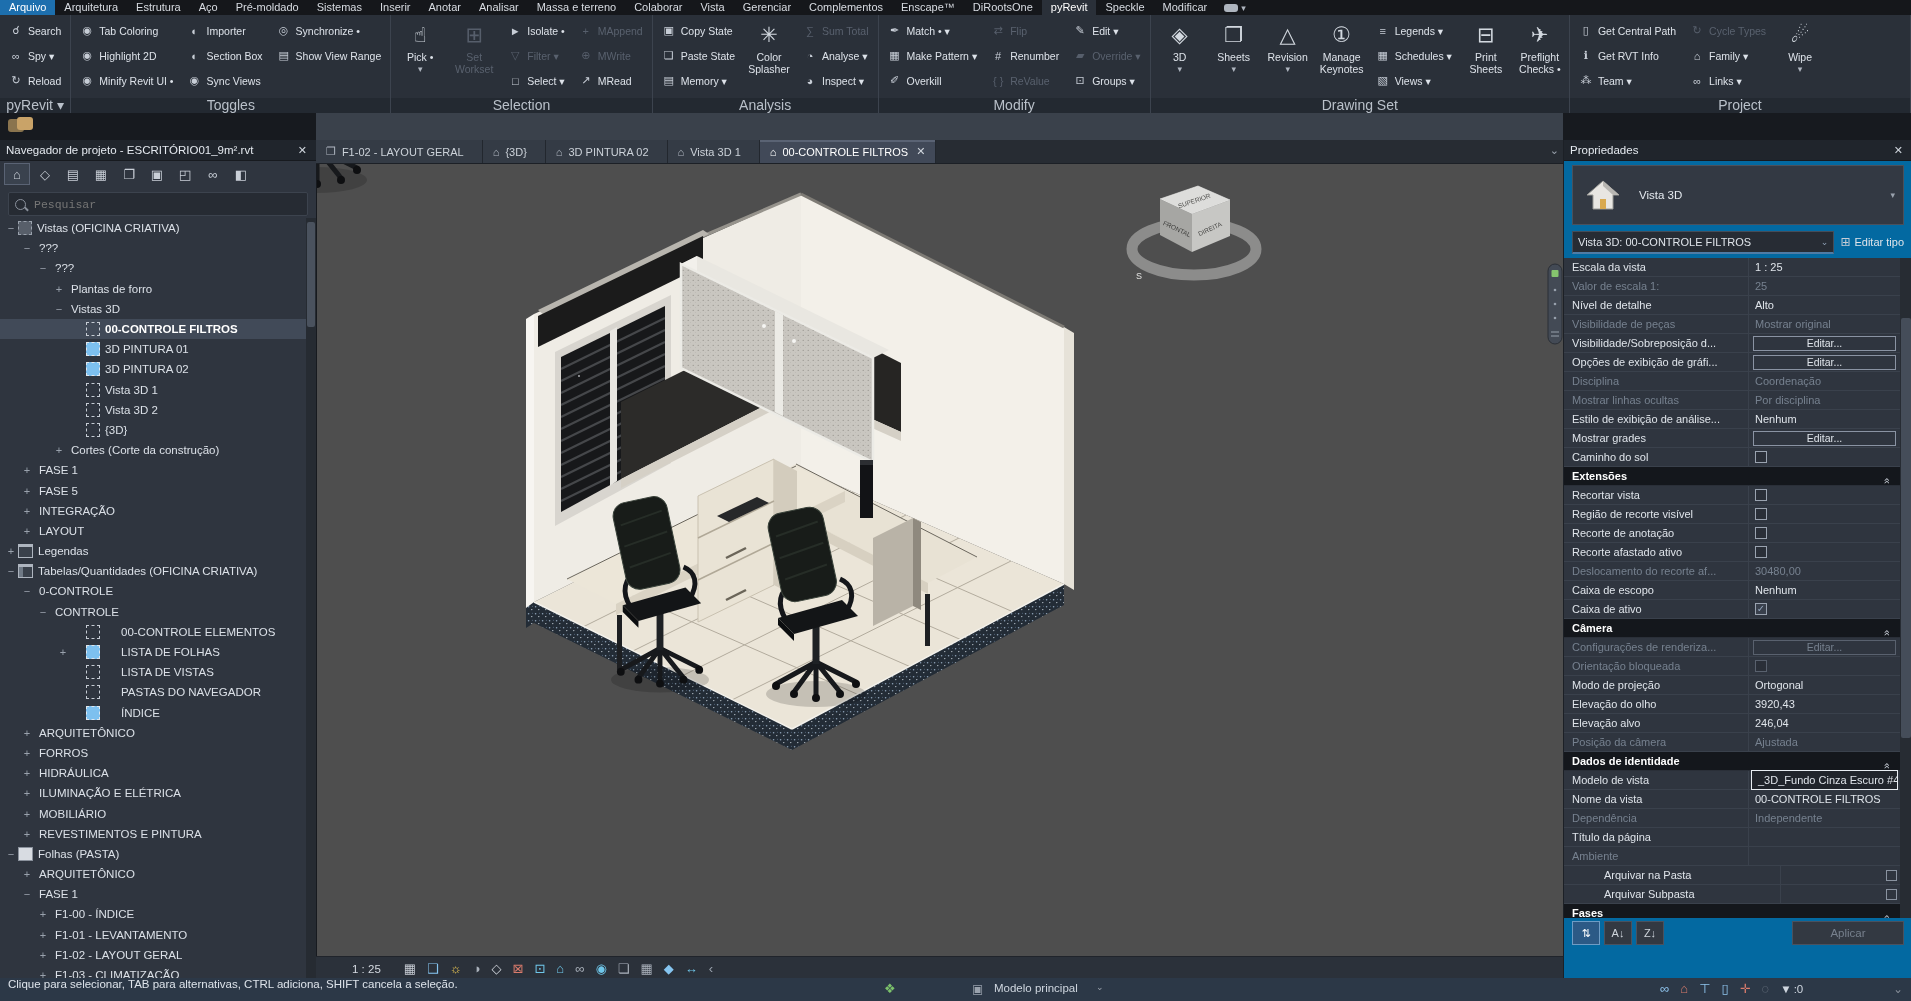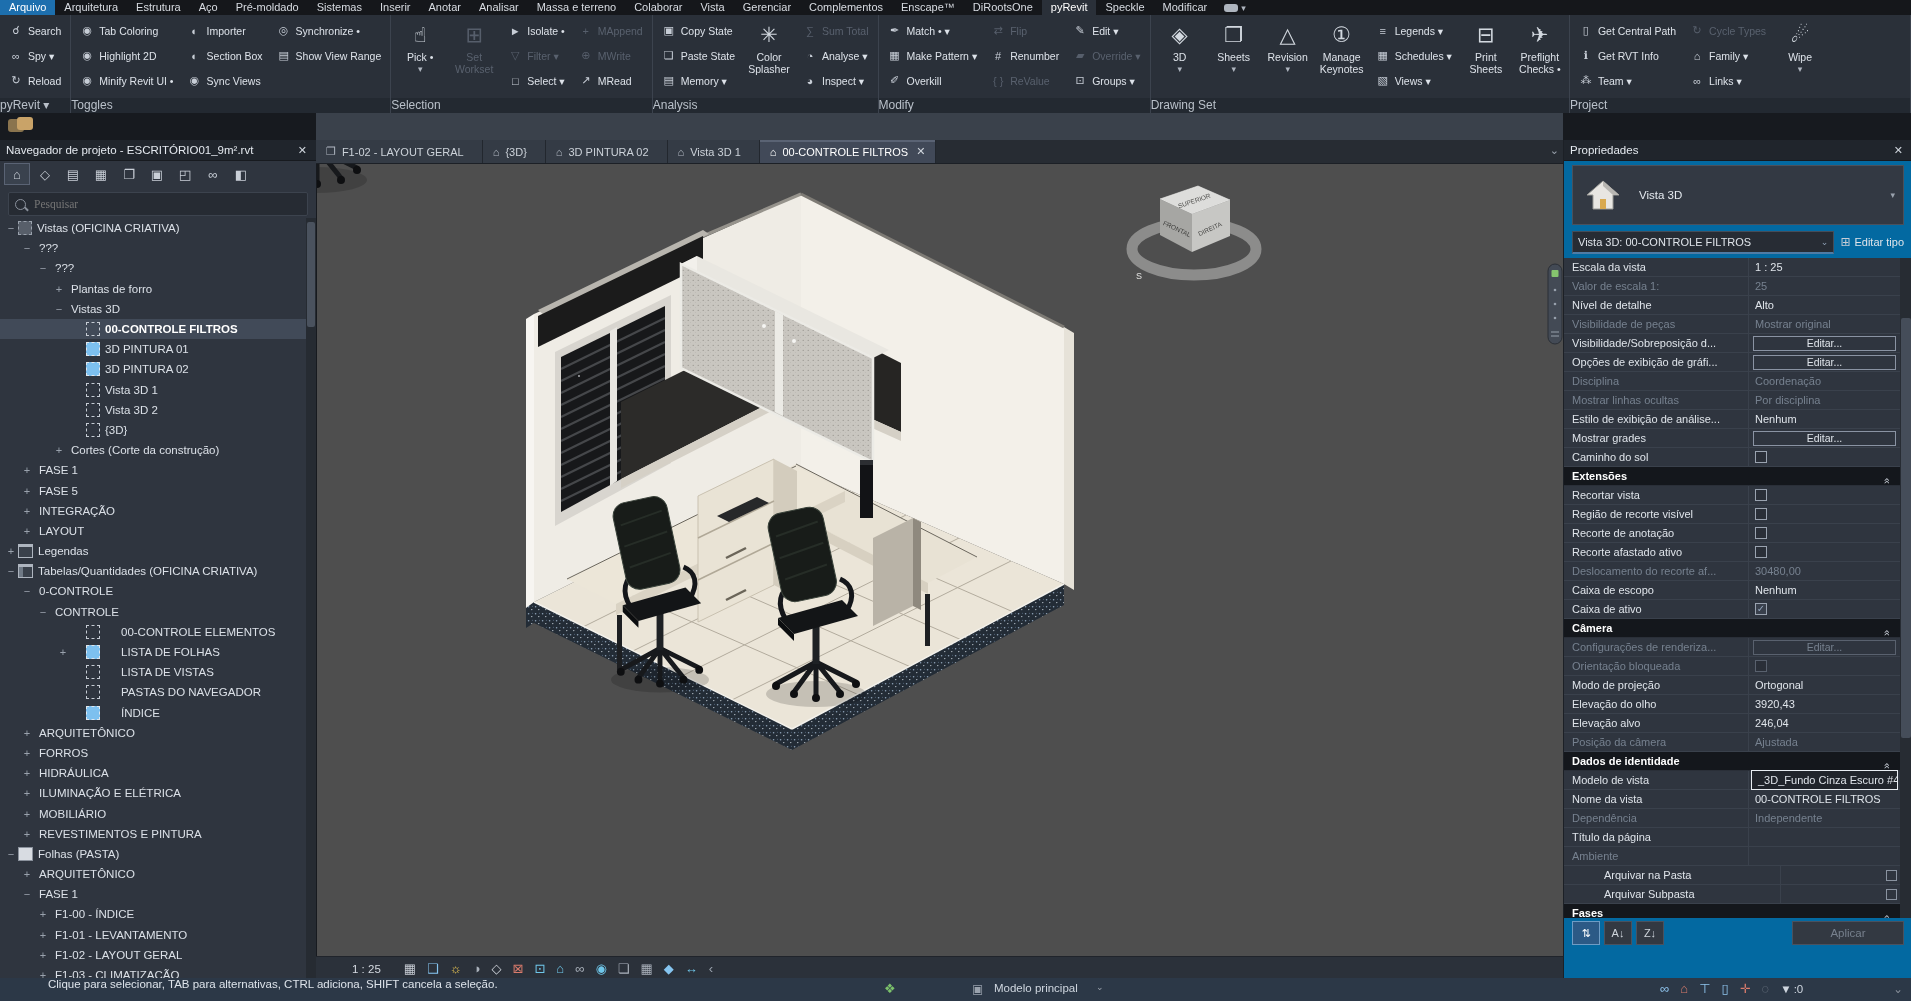--- a/index.html
+++ b/index.html
@@ -12,21 +12,21 @@
   .mtab{padding:1px 9px 0;color:#d8dce2;white-space:nowrap;cursor:default;}
   .mtab.file{background:#1d6fae;color:#fff;}
   .mtab.act{background:#2a3039;color:#fff;}
   .mextra{display:flex;align-items:center;gap:3px;padding:0 8px;color:#9aa2ad;}
   .mextra .cam{width:14px;height:8px;border-radius:3px;background:#aeb5bf;display:inline-block;}
   
   #ribbon{position:absolute;left:0;top:15px;width:1911px;height:98px;background:#2a3039;
           display:flex;align-items:stretch;}
   .rgroup{position:relative;display:flex;flex-direction:column;border-right:1px solid #3c434e;flex:0 0 auto;}
   .rgc{flex:1;display:flex;align-items:flex-start;padding:1px 2px 0;}
-  .rglabel{height:15px;background:#232931;color:#b9c0c9;font-size:12px;text-align:left;
+  .rglabel{height:15px;background:#232931;color:#b9c0c9;font-size:14px;text-align:center;
            line-height:15px;white-space:nowrap;overflow:hidden;}
   .rcol{display:flex;flex-direction:column;justify-content:flex-start;padding:2px 2px;}
   .rsml{display:flex;align-items:center;height:25px;gap:5px;padding:0 5px;font-size:10.5px;white-space:nowrap;color:#dde2e9;}
   .rsml .ric{width:14px;text-align:center;color:#c7cdd6;font-size:11px;}
   .rsml.dim{color:#59616e;} .rsml.dim .ric{color:#565e6b;}
   .rbig{width:54px;display:flex;flex-direction:column;align-items:center;padding-top:3px;
         font-size:10.5px;line-height:12px;text-align:center;color:#dde2e9;}
   .rbig .ric{font-size:21px;height:32px;line-height:32px;color:#d2d8df;}
   .rbig.dim{color:#59616e;} .rbig.dim .ric{color:#565e6b;}
   .rfill{flex:1 1 auto;display:flex;flex-direction:column;}
@@ -45,21 +45,21 @@
   
   #browser{position:absolute;left:0;top:140px;width:316px;height:838px;background:#2f353f;
            border-right:1px solid #1c2026;overflow:hidden;}
   #btoolbar{height:26px;display:flex;align-items:center;gap:2px;padding:0 4px;background:#2f353f;}
   .bico{width:24px;height:20px;display:flex;align-items:center;justify-content:center;
         font-size:13px;color:#c9cfd7;border:1px solid transparent;}
   .bico.on{background:#3a424e;border-color:#5a6374;}
   #bsearch{margin:5px 8px;height:22px;background:#262b33;border:1px solid #3c434e;border-radius:2px;
            display:flex;align-items:center;padding:0 6px;gap:6px;}
   #bsearch input{background:transparent;border:0;outline:0;color:#aeb5bf;font-size:11.5px;width:240px;
-                 font-family:Liberation Serif, serif;}
+                 font-family:Liberation Mono, monospace;}
   .mag{width:9px;height:9px;border:1.5px solid #8a919c;border-radius:50%;position:relative;flex:0 0 auto;}
   .mag::after{content:"";position:absolute;left:8px;top:8px;width:5px;height:1.5px;background:#8a919c;transform:rotate(45deg);}
   #btree{position:absolute;left:0;top:78px;right:10px;bottom:0;overflow:hidden;font-size:11.5px;}
   .titem{height:20.2px;display:flex;align-items:center;white-space:nowrap;color:#dbe0e7;}
   .titem .texp{width:14px;text-align:center;color:#9aa2ad;font-size:11px;flex:0 0 auto;}
   .titem .ticon{flex:0 0 auto;margin-right:5px;}
   .titem .tlab{overflow:hidden;}
   .titem.l0{padding-left:4px;} .titem.l1{padding-left:20px;} .titem.l2{padding-left:36px;}
   .titem.l3{padding-left:52px;} .titem.l3x{padding-left:56px;gap:16px;} .titem.l4{padding-left:72px;}
   .titem.sel{background:#414a58;color:#fff;font-weight:bold;}
@@ -123,21 +123,21 @@
   #pscroll .thumb{position:absolute;left:1px;right:1px;top:60px;height:420px;background:#454d59;border-radius:2px;}
   #pbottom{position:absolute;left:0;right:0;bottom:30px;height:30px;display:flex;align-items:center;gap:4px;padding:0 8px;}
   .sbtn{width:26px;height:22px;display:flex;align-items:center;justify-content:center;font-size:11px;
         color:#cfd5dc;border:1px solid #4a525f;background:#333942;}
   .sbtn.on{background:#2c5a86;border-color:#6e9cc4;color:#fff;}
   #apply{margin-left:auto;width:110px;height:22px;border:1px solid #4a525f;background:#333942;
          color:#77808d;font-size:11.5px;display:flex;align-items:center;justify-content:center;}
   
   #statusbar{position:absolute;left:0;top:978px;width:1911px;height:23px;background:#2c3847;
              font-size:11.5px;color:#dde3ea;}
-  #statusbar .hint{position:absolute;left:8px;top:0;margin-left:40px;}
+  #statusbar .hint{position:absolute;left:8px;top:0;}
   #sb-worksets{position:absolute;left:884px;top:3px;font-size:13px;color:#7cc26b;}
   #sb-dopt{position:absolute;left:972px;top:4px;color:#9aa2ad;font-size:12px;}
   #sb-model{position:absolute;left:994px;top:4px;color:#cfd6df;}
   #sb-mchev{position:absolute;left:1096px;top:4px;color:#9aa2ad;}
   #sb-icons{position:absolute;left:1660px;top:3px;display:flex;gap:11px;align-items:center;font-size:13px;}
   #sb-filter{display:flex;align-items:center;gap:2px;font-size:11.5px;color:#cfd6df;}
   #sb-chev{position:absolute;right:8px;top:4px;color:#8a919c;}
   
   .caret{font-size:9px;color:#aeb5bf;}
 </style>

